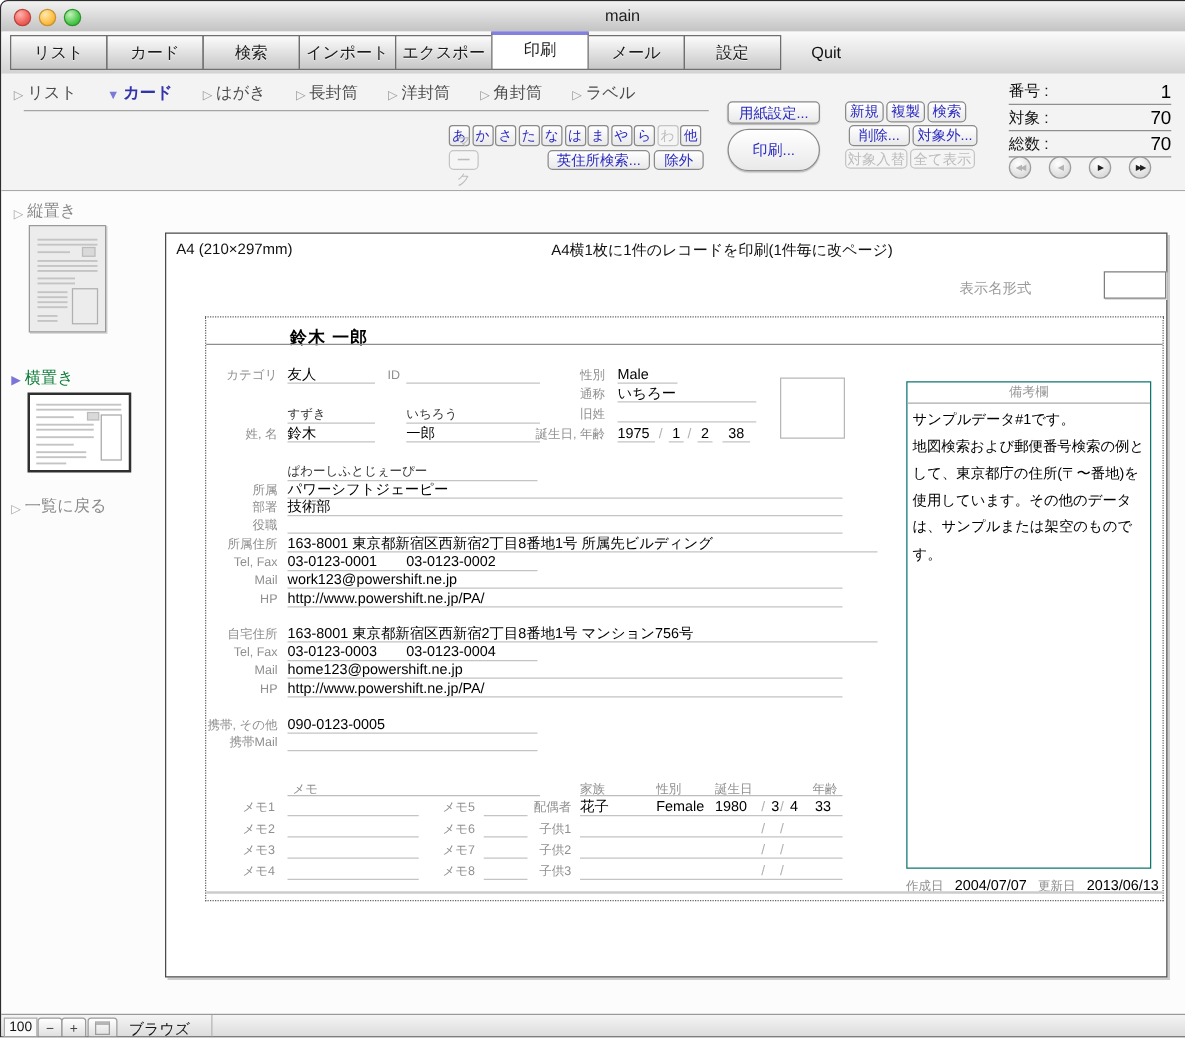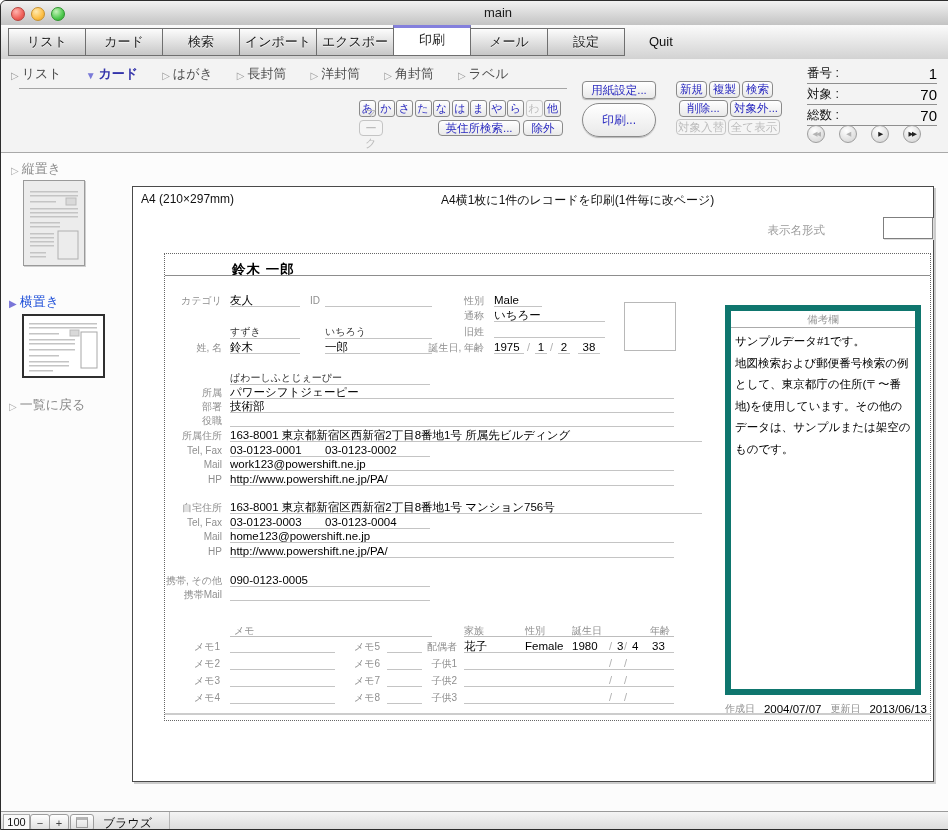--- a/index.html
+++ b/index.html
@@ -47,21 +47,21 @@
   .cnt-val{font-size:15px;color:#000;}
   .navbtns{position:absolute;left:806px;top:66px;display:flex;gap:14px;}
   .navbtn{width:16px;height:16px;border-radius:50%;border:1px solid #9d9d9d;background:radial-gradient(circle at 40% 30%,#ffffff,#cfcfcf);
     display:flex;align-items:center;justify-content:center;font-size:6.5px;letter-spacing:-1.5px;color:#222;}
   .navbtn.disabled{color:#b3b3b3;}
 
   
   .content{position:absolute;left:0;top:152px;width:100%;height:658px;background:#fcfcfc;}
   .side-label{position:absolute;font-size:13px;display:flex;gap:3px;align-items:center;}
   .side-label .tri::before{content:"▷";font-size:10px;color:#aaa;}
-  .side-label.sel{color:#1d4ed8;}
+  .side-label.sel{color:#15803d;}
   .side-label.sel .tri::before{content:"▶";color:#7a76d8;}
   .side-label.dim{color:#8a8a8a;}
   .thumb{position:absolute;}
   .thumb.portrait{border:1px solid #9a9a9a;background:#ececec;box-shadow:1px 1px 0 #cfcfcf;}
   .thumb.landscape{border:2px solid #2f2f2f;background:#ffffff;}
 
   .page{position:absolute;left:131px;top:33px;width:800px;height:594px;background:#ffffff;border:1px solid #4a4a4a;box-shadow:2px 2px 0 #cccccc;}
   .paper-size{position:absolute;left:8px;top:5px;font-size:12px;color:#111;}
   .print-desc{position:absolute;left:308px;top:5px;font-size:12px;color:#111;}
   .dnf-label{position:absolute;left:612px;top:36px;width:80px;text-align:right;font-size:11.5px;color:#9a9a9a;}
@@ -73,21 +73,21 @@
   .hline{position:absolute;border-top:1px solid #bdbdbd;}
   .hline.dark{border-top:1px solid #8d8d8d;}
   .flbl{position:absolute;font-size:10px;color:#8f8f8f;text-align:right;height:14px;line-height:15px;white-space:nowrap;}
   .fhdr{position:absolute;font-size:10px;color:#8f8f8f;white-space:nowrap;}
   .fld{position:absolute;font-size:11.5px;color:#000;height:14px;line-height:14px;border-bottom:1px solid #c4c4c4;white-space:nowrap;box-sizing:border-box;}
   .fld.ctr{text-align:center;}
   .val{position:absolute;font-size:11.5px;color:#000;height:14px;line-height:14px;white-space:nowrap;}
   .fur{position:absolute;font-size:10px;color:#333;height:13px;line-height:13px;border-bottom:1px solid #c4c4c4;white-space:nowrap;}
   .slash{position:absolute;font-size:11px;color:#b0b0b0;height:14px;line-height:14px;}
   .photo{position:absolute;left:459px;top:48px;width:50px;height:47px;border:1px solid #b8b8b8;background:#fff;}
-  .notes{position:absolute;left:560px;top:51px;width:196px;height:390px;border:6px solid #0f766e;background:#fff;box-sizing:border-box;}
+  .notes{position:absolute;left:560px;top:51px;width:196px;height:390px;border:1px solid #0f766e;background:#fff;box-sizing:border-box;}
   .notes-hd{height:16px;line-height:16px;text-align:center;font-size:10.5px;color:#9a9a9a;border-bottom:1px solid #ababab;}
   .notes-tx{padding:3px 4px;font-size:11.5px;line-height:21.5px;color:#000;white-space:pre-line;}
   .created-row{position:absolute;right:3px;top:448px;display:flex;gap:9px;align-items:center;}
   .created-row .lab{font-size:10px;color:#8f8f8f;}
   .created-row .dv{font-size:11.5px;color:#000;}
   .bline{position:absolute;left:0;top:459px;width:765px;border-top:2.5px solid #cccccc;}
   .memo-list{position:absolute;}
   .memo-row{position:relative;height:17px;}
   .memo-row .flbl,.memo-row .fld,.memo-row .slash{top:0;}
 

